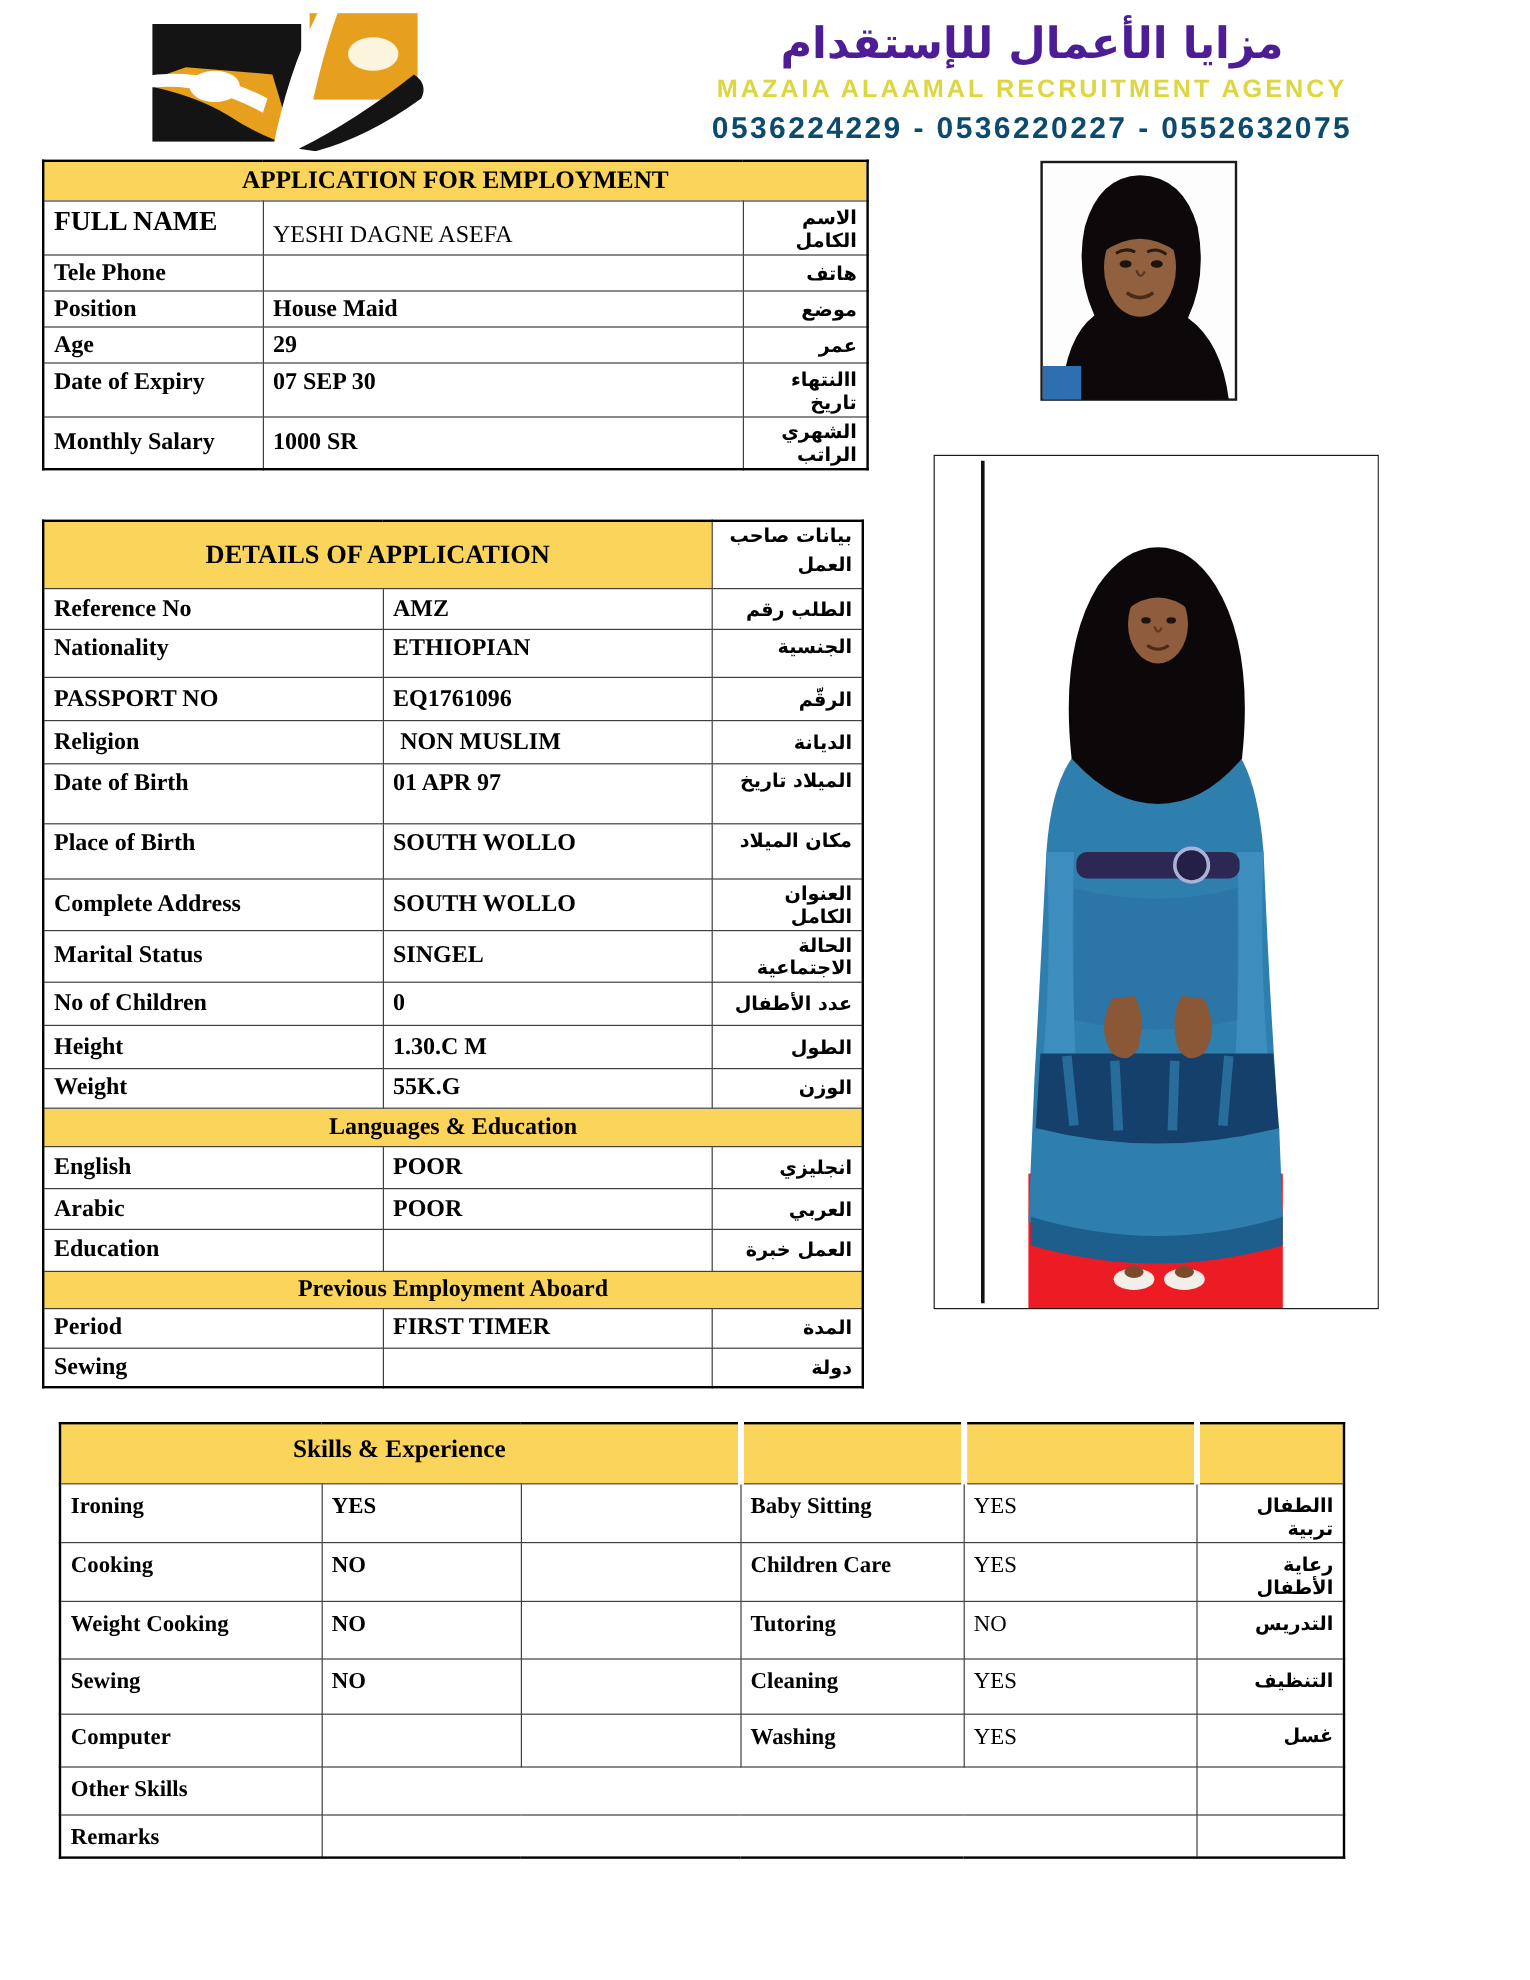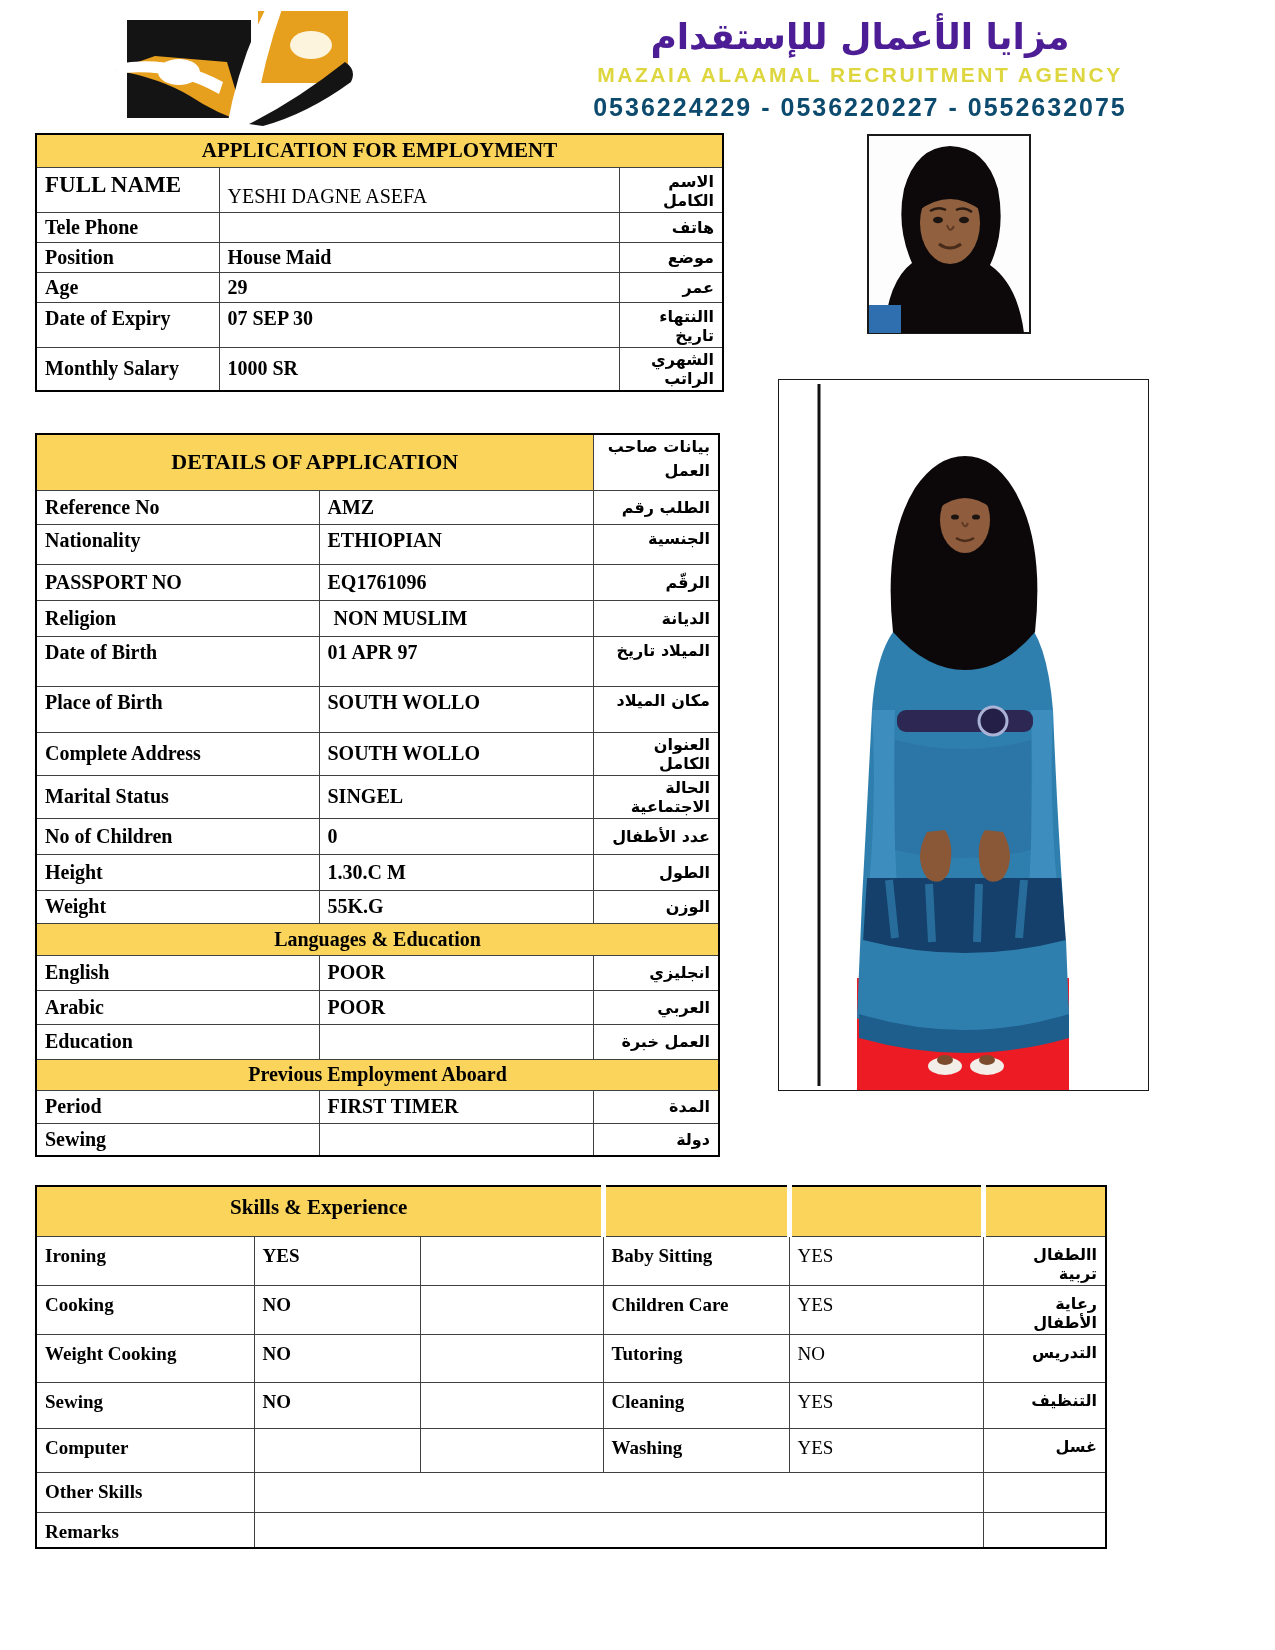--- a/index.html
+++ b/index.html
@@ -254,21 +254,21 @@
       <td class="ar">المدة</td>
     </tr>
     <tr style="height:33px">
       <td class="lbl">Sewing</td>
       <td class="val"></td>
       <td class="ar">دولة</td>
     </tr>
   </tbody>
     </table>
 
-  <table class="abs t3" style="left:35px; top:1185px; width:1070px;">
+  <table class="abs t3" style="left:49px; top:1185px; width:1070px;">
     <colgroup>
       <col style="width:218px">
         <col style="width:166px">
         <col style="width:183px">
       <col style="width:186px">
         <col style="width:194px">
         <col style="width:123px">
     </colgroup>
     <tbody>
         <tr style="height:50px">

